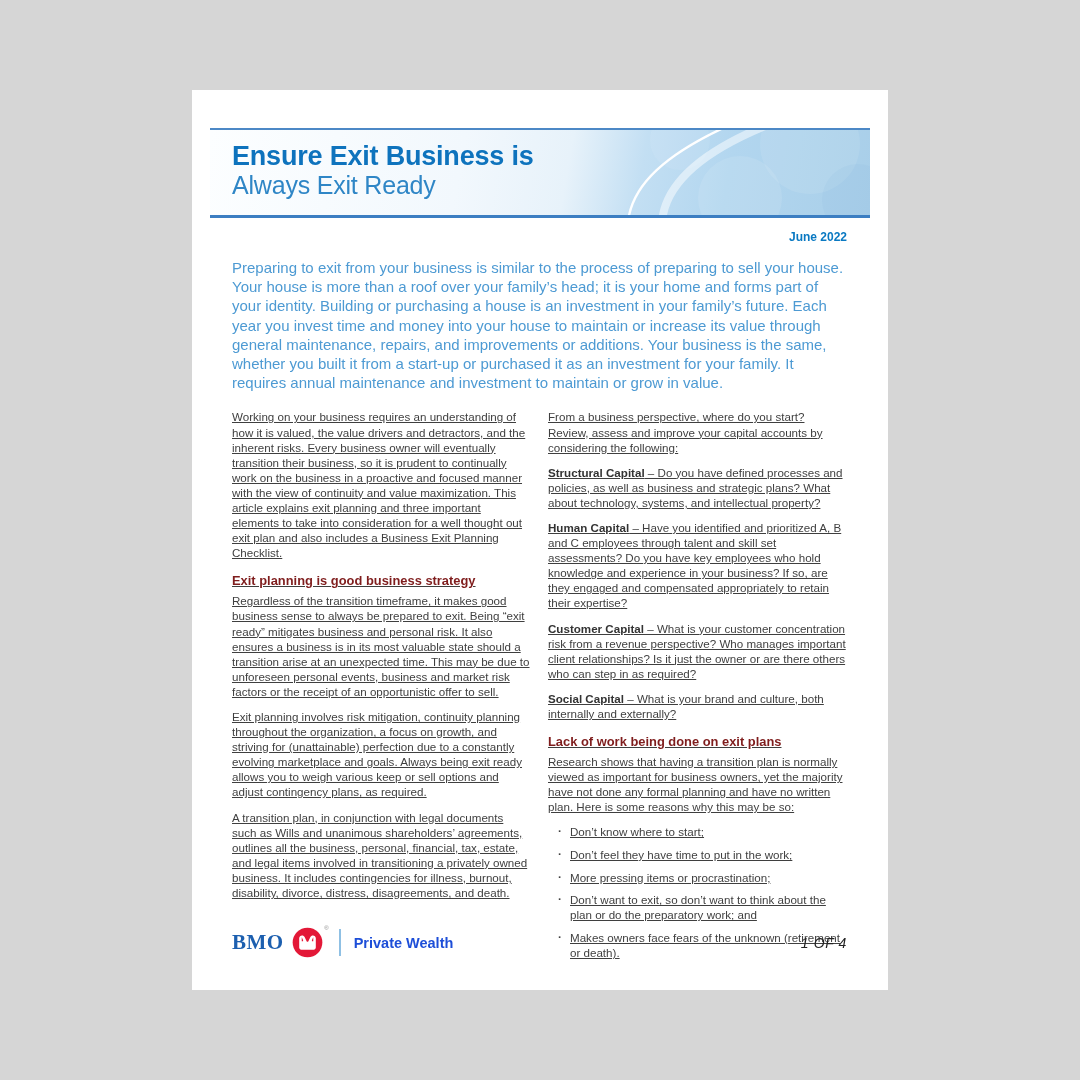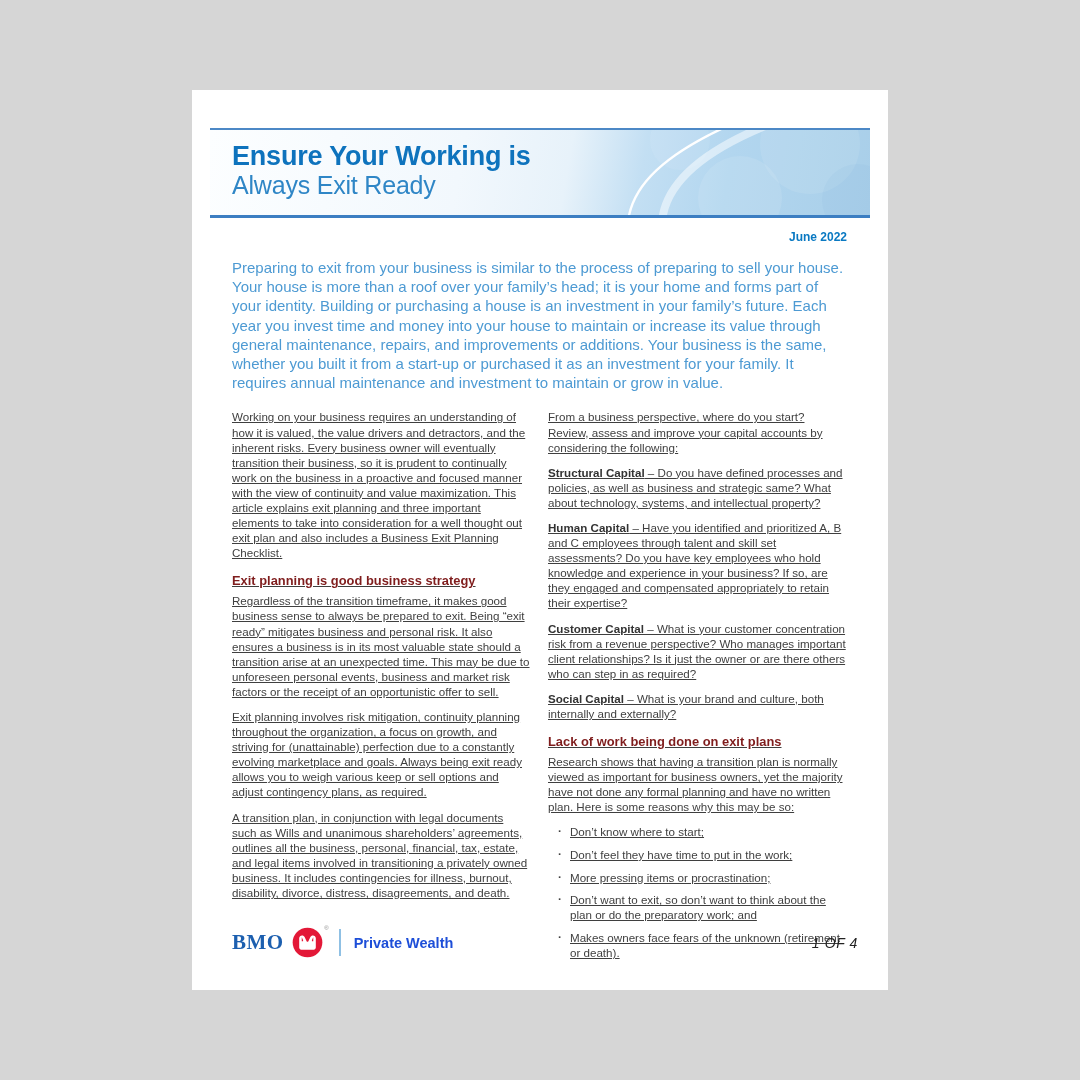--- a/index.html
+++ b/index.html
@@ -108,21 +108,21 @@
     position: absolute;
     left: 0;
     top: -1px;
     font-weight: 700;
     color: #3f3f3f;
   }
   
   .footer {
     position: absolute;
     left: 40px;
-    right: 30px;
+    right: 41px;
     bottom: 32px;
     display: flex;
     align-items: center;
   }
   .bmo-logo {
     display: flex;
     align-items: center;
   }
   .bmo-wordmark {
     font-family: "Liberation Serif", serif;
@@ -168,21 +168,21 @@
   <div class="banner">
     <svg class="deco" viewBox="0 0 660 85" preserveAspectRatio="none">
       <circle cx="530" cy="68" r="42" fill="rgba(255,255,255,0.10)"></circle>
       <circle cx="600" cy="14" r="50" fill="rgba(255,255,255,0.09)"></circle>
       <circle cx="648" cy="70" r="36" fill="rgba(130,185,225,0.12)"></circle>
       <circle cx="470" cy="10" r="30" fill="rgba(255,255,255,0.08)"></circle>
       <path d="M560 -6 C 490 22 455 55 452 92" fill="none" stroke="rgba(255,255,255,0.5)" stroke-width="8"></path>
       <path d="M522 -6 C 455 24 422 55 418 92" fill="none" stroke="#ffffff" stroke-width="2.4"></path>
     </svg>
     <div class="banner-titles">
-      <div class="title-1">Ensure Your Working is</div>
+      <div class="title-1">Ensure Exit Business is</div>
       <div class="title-2">Always Exit Ready</div>
     </div>
   </div>
 
   <div style="height:123px"></div>
 
   <div class="date-row">June 2022</div>
 
   <div class="intro">Preparing to exit from your business is similar to the process of preparing to sell your house. Your house is more than a roof over your family’s head; it is your home and forms part of your identity. Building or purchasing a house is an investment in your family’s future. Each year you invest time and money into your house to maintain or increase its value through general maintenance, repairs, and improvements or additions. Your business is the same, whether you built it from a start-up or purchased it as an investment for your family. It requires annual maintenance and investment to maintain or grow in value.</div>
 
@@ -192,21 +192,21 @@
       <p>Working on your business requires an understanding of how it is valued, the value drivers and detractors, and the inherent risks. Every business owner will eventually transition their business, so it is prudent to continually work on the business in a proactive and focused manner with the view of continuity and value maximization. This article explains exit planning and three important elements to take into consideration for a well thought out exit plan and also includes a Business Exit Planning Checklist.</p>
       <h3>Exit planning is good business strategy</h3>
       <p>Regardless of the transition timeframe, it makes good business sense to always be prepared to exit. Being “exit ready” mitigates business and personal risk. It also ensures a business is in its most valuable state should a transition arise at an unexpected time. This may be due to unforeseen personal events, business and market risk factors or the receipt of an opportunistic offer to sell.</p>
       <p>Exit planning involves risk mitigation, continuity planning throughout the organization, a focus on growth, and striving for (unattainable) perfection due to a constantly evolving marketplace and goals. Always being exit ready allows you to weigh various keep or sell options and adjust contingency plans, as required.</p>
       <p>A transition plan, in conjunction with legal documents such as Wills and unanimous shareholders’ agreements, outlines all the business, personal, financial, tax, estate, and legal items involved in transitioning a privately owned business. It includes contingencies for illness, burnout, disability, divorce, distress, disagreements, and death.</p>
     </div>
 
     <div class="col capital">
       <p>From a business perspective, where do you start? Review, assess and improve your capital accounts by considering the following:</p>
 
-      <p><strong>Structural Capital</strong><span> – Do you have defined processes and policies, as well as business and strategic same? What about technology, systems, and intellectual property?</span></p>
+      <p><strong>Structural Capital</strong><span> – Do you have defined processes and policies, as well as business and strategic plans? What about technology, systems, and intellectual property?</span></p>
 
       <p><strong>Human Capital</strong><span> – Have you identified and prioritized A, B and C employees through talent and skill set assessments? Do you have key employees who hold knowledge and experience in your business? If so, are they engaged and compensated appropriately to retain their expertise?</span></p>
 
       <p><strong>Customer Capital</strong><span> – What is your customer concentration risk from a revenue perspective? Who manages important client relationships? Is it just the owner or are there others who can step in as required?</span></p>
 
       <p><strong>Social Capital</strong><span> – What is your brand and culture, both internally and externally?</span></p>
 
       <h3>Lack of work being done on exit plans</h3>
       <p>Research shows that having a transition plan is normally viewed as important for business owners, yet the majority have not done any formal planning and have no written plan. Here is some reasons why this may be so:</p>
 

